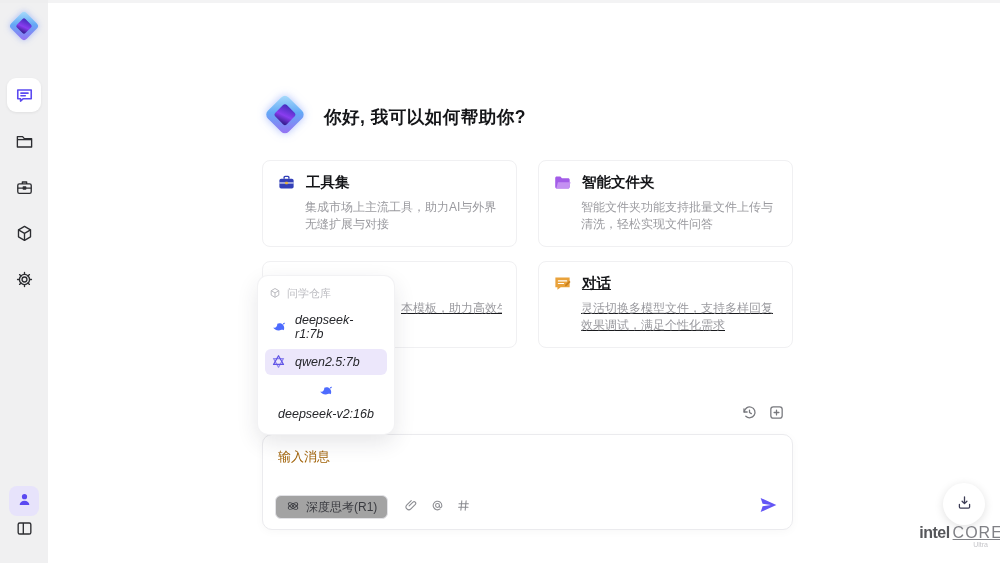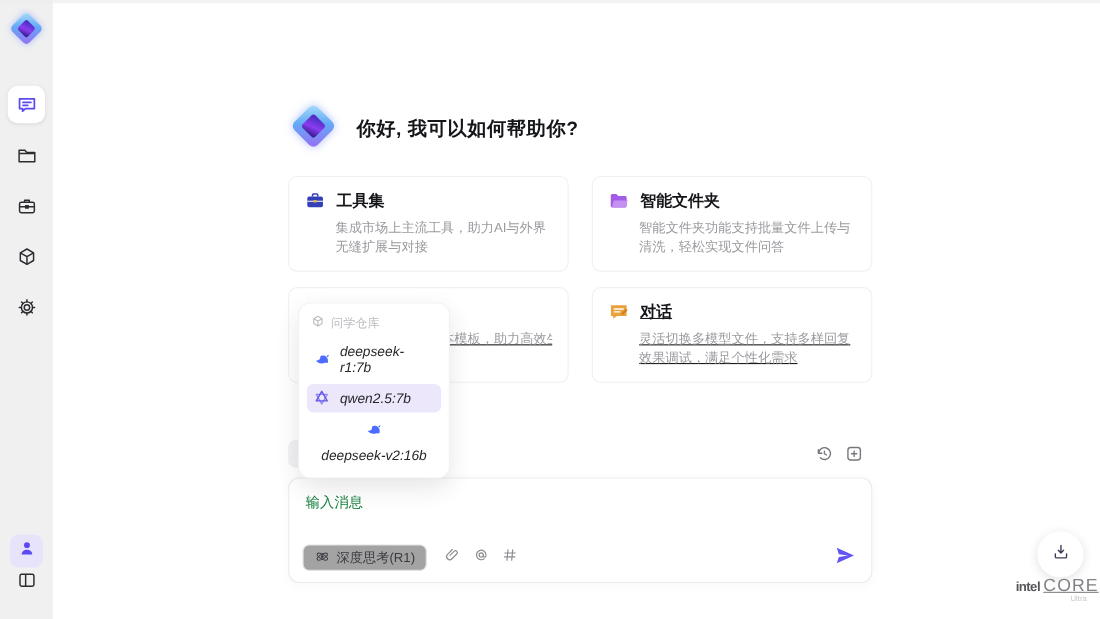--- a/index.html
+++ b/index.html
@@ -38,54 +38,54 @@
     grid-template-columns:255px 255px; column-gap:21px; row-gap:14px; }
   .card { background:#fff; border:1px solid #f0f0f2; border-radius:8px; padding:12px 14px; min-height:78px; cursor:pointer; }
   .card.short { min-height:68px;text-decoration:underline; }
   .card-head { display:flex; align-items:center; gap:10px; }
   .card-title { font-size:14.5px; font-weight:bold; color:#141518; }
   .card-desc { margin:7px 0 0 28px; font-size:12px; line-height:1.45; color:#9a9a9f; }
   .card-desc.clip { padding-left:96px; white-space:nowrap; overflow:hidden; }
   .cicon { width:19px; height:19px; flex:0 0 auto; }
 
   
-  .dropdown { position:absolute; left:272px; top:276px; width:136px; background:#fff; border-radius:10px;
+  .dropdown { position:absolute; left:258px; top:276px; width:136px; background:#fff; border-radius:10px;
     box-shadow:0 0 0 1px #f2f2f4, 0 8px 22px rgba(40,40,60,.12); padding:7px; z-index:10; }
   .dd-header { display:flex; align-items:center; gap:6px; color:#bcbcc1; font-size:11px; padding:3px 4px 7px; }
   .dd-item { display:flex; align-items:center; gap:8px; padding:5px 6px; border-radius:6px;
     font-size:12.5px; color:#26272b; margin-bottom:3px; cursor:pointer;font-style:italic; }
   .dd-item:last-child { margin-bottom:1px;flex-direction:column; }
   .dd-item.selected { background:#ece7fb; }
   .micon { width:16px; height:16px; flex:0 0 auto; }
 
   
   .selector-row { position:absolute; left:262px; top:400px; width:531px; height:26px; }
   .model-pill { position:absolute; left:0; top:0; height:25px; display:flex; align-items:center; gap:7px;
     background:#f1f1f3; border-radius:6px; padding:0 9px; font-size:12.5px; color:#2e2f33; cursor:pointer; }
   .row-icons { position:absolute; right:8px; top:4px; display:flex; gap:10px; color:#77787d; }
   .row-icons .ibtn { cursor:pointer; display:flex; }
 
   
   .composer { position:absolute; left:262px; top:434px; width:531px; height:96px; background:#fff;
     border:1px solid #ebebee; border-radius:10px; box-shadow:0 2px 10px rgba(0,0,0,.03); }
-  .placeholder { position:absolute; left:15px; top:13px; font-size:13px; color:#15803d; }
+  .placeholder { position:absolute; left:15px; top:13px; font-size:13px; color:#a16207; }
   .composer-bar { position:absolute; left:12px; right:14px; bottom:10px; height:24px; display:flex; align-items:center; }
   .deep-pill { display:flex; align-items:center; gap:6px; border:1px solid #e2e2e6; border-radius:6px;
     height:24px; padding:0 10px; font-size:12px; color:#3a3b40; background:#a3a3a3; cursor:pointer; }
   .c-icons { display:flex; align-items:center; gap:11px; margin-left:16px; color:#8b8c91; }
   .c-icons .ibtn { cursor:pointer; display:flex; }
   .send { margin-left:auto; color:#6355f5; cursor:pointer; display:flex; }
 
   
   .fab { position:absolute; left:943px; top:483px; width:42px; height:42px; border-radius:50%; background:#fff;
     box-shadow:0 2px 10px rgba(0,0,0,.12); display:flex; align-items:center; justify-content:center;
     color:#3c3c54; cursor:pointer; z-index:3; }
   .intel { position:absolute; left:928px; top:524px; width:66px; color:#55565a; z-index:3; }
   .intel-row { display:flex; align-items:baseline; justify-content:center; gap:3px; }
-  .intel-name { font-size:12px; font-weight:bold; letter-spacing:-.5px; }
+  .intel-name { font-size:16px; font-weight:bold; letter-spacing:-.5px; }
   .intel-core { font-size:16px; letter-spacing:1px; color:#808186;text-decoration:underline; }
   .intel-sub { text-align:right; padding-right:6px; font-size:7px; color:#c6c6ca; margin-top:-1px; }
 </style>
 </head>
 <body>
 
 <div class="top-line"></div>
 
 <div class="sidebar">
   <div class="logo side-logo">

